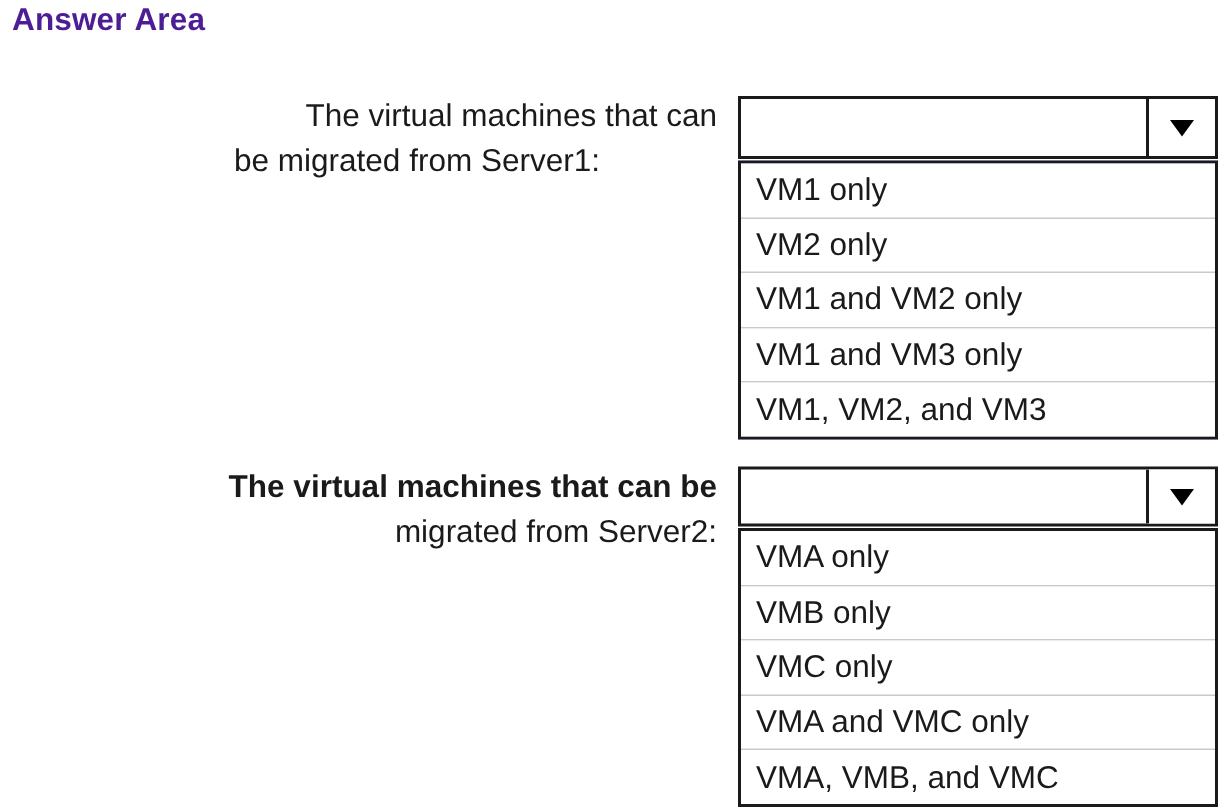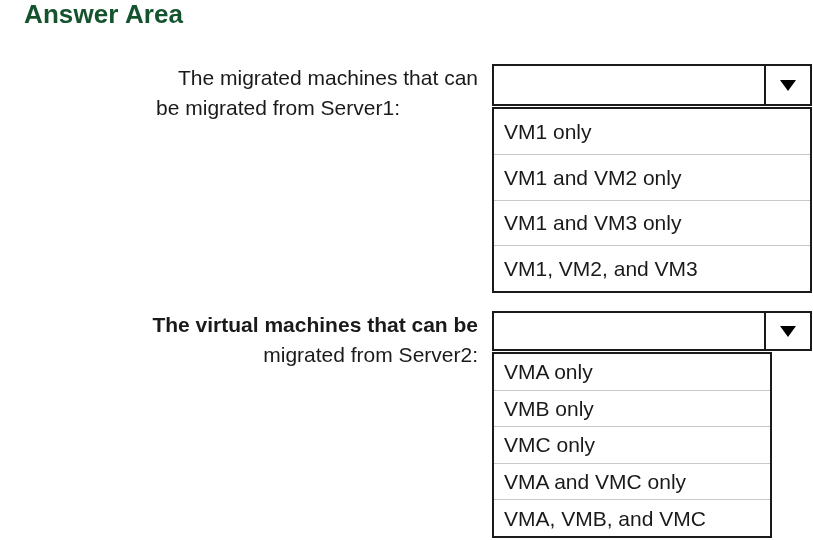--- a/index.html
+++ b/index.html
@@ -12,27 +12,27 @@
     height: 540px;
     position: relative;
     overflow: hidden;
     font-family: "Liberation Sans", sans-serif;
     color: #000000;
     -webkit-font-smoothing: antialiased;
   }
 
   .page-title {
     position: absolute;
-    left: 24px;
+    left: 8px;
     top: 0px;
-    font-size: 26px;
+    font-size: 21px;
     font-weight: bold;
     letter-spacing: 0.1px;
     line-height: 28px;
-    color: #14532d;
+    color: #4c1d95;
     white-space: nowrap;
   }
 
   .qlabel {
     position: absolute;
     text-align: right;
     font-size: 21px;
     line-height: 30px;
     color: #1a1a1a;
     white-space: nowrap;
@@ -99,46 +99,47 @@
   .opt:last-child {
     border-bottom: none;
     text-align: center;
   }
 </style>
 </head>
 <body>
 
 <div class="page-title">Answer Area</div>
 
-<div class="qlabel" style="left:78px; top:63px; width:400px;">The migrated machines that can</div>
+<div class="qlabel" style="left:78px; top:63px; width:400px;">The virtual machines that can</div>
 <div class="qlabel" style="left:78px; top:93px; width:400px;text-align:center;">be migrated from Server1:</div>
 
 <div class="combo" style="left:492px; top:64px; width:320px; height:42px;">
   <div class="combo-value" title=""></div>
   <div class="combo-arrow-btn">
     <span class="caret"></span>
   </div>
 </div>
 
 <div class="optlist" style="left:492px; top:107px; width:320px; height:186px;">
   <div class="opt">VM1 only</div>
+  <div class="opt">VM2 only</div>
   <div class="opt">VM1 and VM2 only</div>
   <div class="opt">VM1 and VM3 only</div>
   <div class="opt">VM1, VM2, and VM3</div>
 </div>
 
 <div class="qlabel" style="left:78px; top:310px; width:400px;font-weight:bold;">The virtual machines that can be</div>
 <div class="qlabel" style="left:78px; top:340px; width:400px;">migrated from Server2:</div>
 
 <div class="combo" style="left:492px; top:311px; width:320px; height:40px;">
   <div class="combo-value" title=""></div>
   <div class="combo-arrow-btn">
     <span class="caret"></span>
   </div>
 </div>
 
-<div class="optlist" style="left:492px; top:352px; width:280px; height:186px;">
+<div class="optlist" style="left:492px; top:352px; width:320px; height:186px;">
   <div class="opt">VMA only</div>
   <div class="opt">VMB only</div>
   <div class="opt">VMC only</div>
   <div class="opt">VMA and VMC only</div>
   <div class="opt">VMA, VMB, and VMC</div>
 </div>
 
 </body></html>

